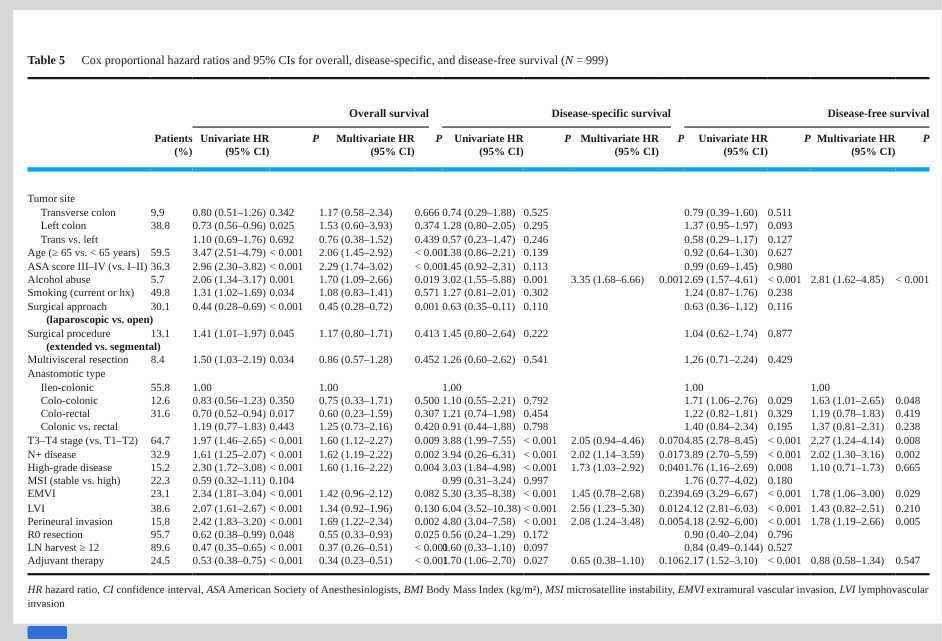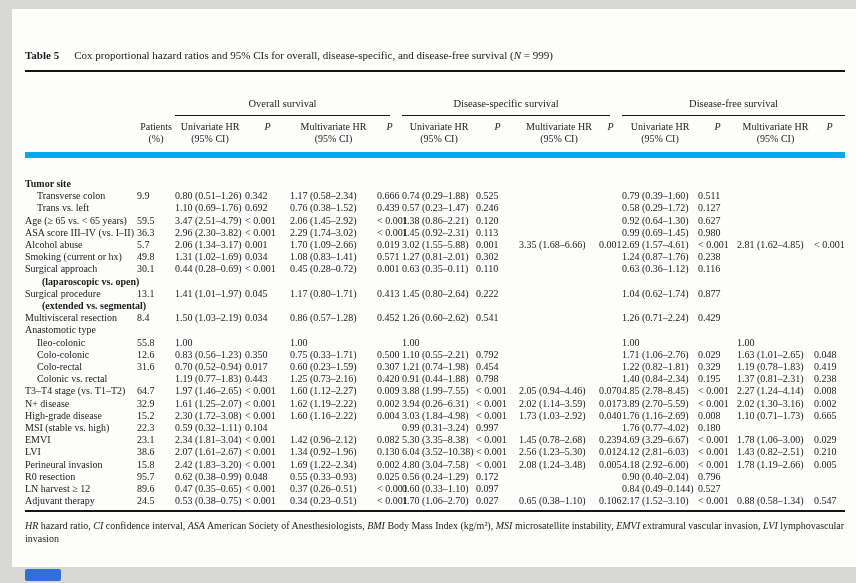--- a/index.html
+++ b/index.html
@@ -19,38 +19,38 @@
     border-top:2px solid #151515;border-bottom:2px solid #151515;
     margin-top:8px;
   }
   col.c-label{width:112px;}  col.c-pat{width:38px;}
   col.c-osu{width:70px;}     col.c-osp{width:45px;}
   col.c-osm{width:87px;}     col.c-osp2{width:25px;}
   col.c-dsu{width:74px;}     col.c-dsp{width:43px;}
   col.c-dsm{width:80px;}     col.c-dsp2{width:23px;}
   col.c-dfu{width:76px;}     col.c-dfp{width:39px;}
   col.c-dfm{width:77px;}     col.c-dfp2{width:31px;}
-  th{font-weight:normal;text-align:center;padding:0;}
+  th{font-weight:bold;text-align:right;padding:0;}
   tr.grp-row th{vertical-align:bottom;}
   .grp-line{
     border-bottom:1.5px solid #151515;
     font-size:10.5px;line-height:12px;
     padding:6px 0 5px 0;margin-right:12px;
   }
   .grp-cell.last .grp-line{margin-right:0;margin-top:20px;}
-  tr.col-row{border-bottom:6px solid #0ea5e9;}
+  tr.col-row{border-bottom:4px solid #0ea5e9;}
   tr.col-row th{
     font-size:10px;line-height:12px;vertical-align:top;
     padding:5px 0 7px 0;
   }
   tbody td{
     font-size:10px;line-height:12.2px;vertical-align:top;
     padding:0;white-space:nowrap;overflow:visible;
   }
-  tbody tr.first td{padding-top:20px;font-weight:bold;}
+  tbody tr.first td{padding-top:20px;}
   tbody tr.last td{padding-bottom:3px;}
   td.lbl.ind{padding-left:12px;}
   td.lbl .sub{padding-left:17px;font-weight:bold;}
   .footnote{font-size:10px;line-height:13px;margin-top:7px;width:820px;color:#222;}
   .blue-frag{
     position:absolute;left:25px;top:569px;width:36px;height:12px;
     border-radius:2px;
   }
 </style>
 </head>
@@ -158,44 +158,60 @@
             <td>0.74 (0.29–1.88)</td>
             <td>0.525</td>
             <td></td>
             <td></td>
             <td>0.79 (0.39–1.60)</td>
             <td>0.511</td>
             <td></td>
             <td></td>
           </tr>
           <tr>
+            <td class="lbl ind">Left colon</td>
+            <td>38.8</td>
+            <td>0.73 (0.56–0.96)</td>
+            <td>0.025</td>
+            <td>1.53 (0.60–3.93)</td>
+            <td>0.374</td>
+            <td>1.28 (0.80–2.05)</td>
+            <td>0.295</td>
+            <td></td>
+            <td></td>
+            <td>1.37 (0.95–1.97)</td>
+            <td>0.093</td>
+            <td></td>
+            <td></td>
+          </tr>
+          <tr>
             <td class="lbl ind">Trans vs. left</td>
             <td></td>
             <td>1.10 (0.69–1.76)</td>
             <td>0.692</td>
             <td>0.76 (0.38–1.52)</td>
             <td>0.439</td>
             <td>0.57 (0.23–1.47)</td>
             <td>0.246</td>
             <td></td>
             <td></td>
-            <td>0.58 (0.29–1.72)</td>
+            <td>0.58 (0.29–1.17)</td>
             <td>0.127</td>
             <td></td>
             <td></td>
           </tr>
           <tr>
             <td class="lbl">Age (≥ 65 vs. &lt; 65 years)</td>
             <td>59.5</td>
             <td>3.47 (2.51–4.79)</td>
             <td>&lt; 0.001</td>
             <td>2.06 (1.45–2.92)</td>
             <td>&lt; 0.001</td>
             <td>1.38 (0.86–2.21)</td>
-            <td>0.120</td>
+            <td>0.139</td>
             <td></td>
             <td></td>
             <td>0.92 (0.64–1.30)</td>
             <td>0.627</td>
             <td></td>
             <td></td>
           </tr>
           <tr>
             <td class="lbl">ASA score III–IV (vs. I–II)</td>
             <td>36.3</td>

